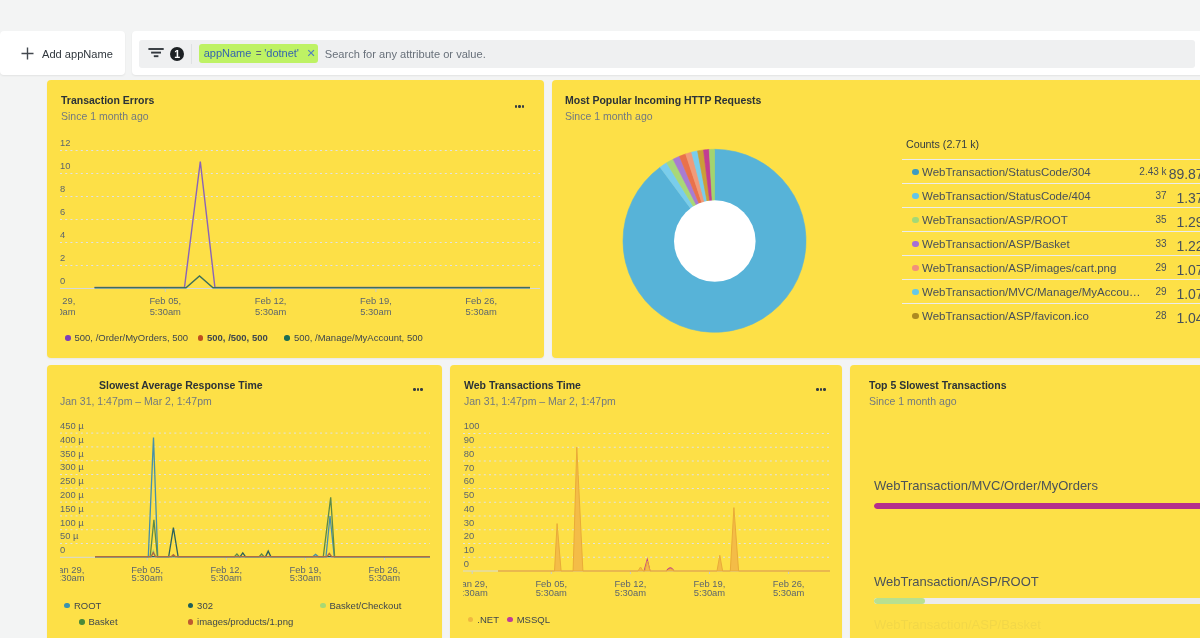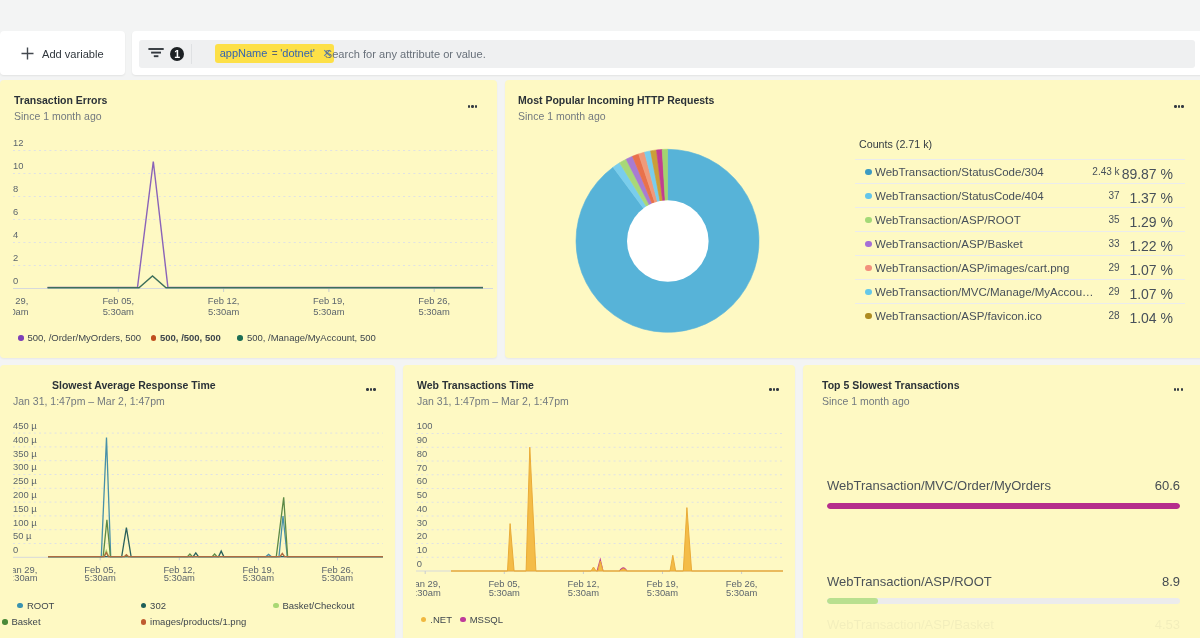--- a/index.html
+++ b/index.html
@@ -1,20 +1,20 @@
 <!DOCTYPE html>
 <html><head>
 <meta charset="utf-8">
 <style>
   * { margin:0; padding:0; box-sizing:border-box; }
   html,body { width:1200px; height:638px; overflow:hidden; background:#f3f4f4;
     font-family:"Liberation Sans", sans-serif; }
   #page { position:relative; width:1200px; height:638px; }
   .abs { position:absolute; }
-  .card { position:absolute; background:#fef9c3; border-radius:4px; box-shadow:0 1px 2px rgba(0,0,0,0.05); }
+  .card { position:absolute; background:#fde047; border-radius:4px; box-shadow:0 1px 2px rgba(0,0,0,0.05);margin-left:47px; }
   .ctitle { position:absolute; font-size:10.5px; font-weight:bold; color:#2b3238; white-space:nowrap; }
   .csub { position:absolute; font-size:10.5px; color:#72797f; white-space:nowrap; }
   .dots { position:absolute; width:16px; height:4px; }
   .dots span { position:absolute; top:1px; width:2.4px; height:2.4px; border-radius:50%; background:#353c43; }
   .dots span:nth-child(1){left:0;} .dots span:nth-child(2){left:3.5px;} .dots span:nth-child(3){left:7px;}
   .leg { position:absolute; font-size:9.5px; color:#3e464d; white-space:nowrap; line-height:10px; }
   .leg i { display:inline-block; width:5.5px; height:5.5px; border-radius:50%; margin-right:4px; position:relative; top:-0.5px; }
   .tbl { position:absolute; width:330px; border-top:1px solid #ebeced; }
   .trow { position:relative; height:24px; border-bottom:1px solid #ebeced; }
   .trow:last-child { border-bottom:none; }
@@ -32,32 +32,32 @@
 <body>
 <div id="page">
 
 
   <div class="abs" style="left:0;top:24.5px;width:1200px;height:613.5px;background:#f3f4f4;"></div>
 
   <div class="abs" style="left:0;top:30.5px;width:124.8px;height:44.5px;background:#fff;border-radius:4px;box-shadow:0 1px 2px rgba(0,0,0,0.07);">
     <svg class="abs" style="left:20.6px;top:16.5px;" width="13" height="13" viewBox="0 0 13 13">
       <path d="M6.5 0.5 V12.5 M0.5 6.5 H12.5" stroke="#43494f" stroke-width="1.4" fill="none"></path>
     </svg>
-    <div class="abs" style="left:42px;top:17.2px;font-size:11.1px;color:#30373d;">Add variable</div>
+    <div class="abs" style="left:42px;top:17.2px;font-size:11.1px;color:#30373d;">Add appName</div>
   </div>
   <div class="abs" style="left:131.8px;top:30.5px;width:1072.2px;height:44.5px;background:#fff;border-radius:4px;box-shadow:0 1px 2px rgba(0,0,0,0.07);">
     <div class="abs" style="left:7.5px;top:9px;width:1056px;height:28.2px;background:#eff0f1;border-radius:3px;">
       <svg class="abs" style="left:8.8px;top:8.3px;" width="16" height="12" viewBox="0 0 16 12">
         <path d="M0.4 1 H15.7" stroke="#32383e" stroke-width="1.9"></path>
         <path d="M3.1 4.6 H13" stroke="#32383e" stroke-width="1.9"></path>
         <path d="M5.8 8.2 H10.4" stroke="#32383e" stroke-width="1.9"></path>
       </svg>
       <div class="abs" style="left:30.8px;top:7.4px;width:14.2px;height:14.2px;border-radius:50%;background:#1d2124;color:#fff;font-size:10.5px;font-weight:bold;text-align:center;line-height:14.2px;">1</div>
       <div class="abs" style="left:52.2px;top:4px;width:1px;height:20.5px;background:#dfe1e3;"></div>
-      <div class="abs" style="left:59.9px;top:4.1px;width:119px;height:19.2px;background:#fde047;border-radius:3px;margin-left:16px;">
+      <div class="abs" style="left:59.9px;top:4.1px;width:119px;height:19.2px;background:#bef264;border-radius:3px;">
         <span class="abs" style="left:4.5px;top:3.2px;font-size:11px;color:#3564ae;">appName</span>
         <span class="abs" style="left:56.5px;top:4.3px;font-size:10px;color:#5a6470;">=</span>
         <span class="abs" style="left:65px;top:3.2px;font-size:11px;color:#3564ae;">'dotnet'</span>
         <span class="abs" style="left:107.3px;top:3.4px;font-size:11px;color:#4f7dc0;">✕</span>
       </div>
       <div class="abs" style="left:185.5px;top:8px;font-size:11.1px;color:#68707a;">Search for any attribute or value.</div>
     </div>
   </div>
 
   <div class="card" id="cardA" style="left:0;top:80px;width:497px;height:278px;">
@@ -244,21 +244,21 @@
       </g>
       <path d="M48,145.6 H101.3 L106.5,26.6 L110.7,145.6 H266 L268.6,143.4 L271.2,145.6 H279 L283,105 L287.3,145.6 H383" fill="none" stroke="#4790a8" stroke-width="1.3"></path>
       <path d="M48,145.6 H121.7 L126.4,116.6 L131.1,145.6 H193.2 L195.8,141.8 L198.4,145.6 H218.6 L221.2,140.1 L223.8,145.6 H383" fill="none" stroke="#2a615b" stroke-width="1.3"></path>
       <path d="M48,145.6 H103.2 L106.9,108.9 L110.4,145.6 H187.5 L189.9,143 L192.3,145.6 H212.2 L214.6,143 L217,145.6 H276.3 L283.7,86.3 L287.6,145.6 H383" fill="none" stroke="#5c8a47" stroke-width="1.3"></path>
       <path d="M104,145.6 L106.3,139.5 L108.6,145.6" fill="none" stroke="#a9d873" stroke-width="1.3"></path>
       <path d="M48,145.6 H104.2 L106.3,141.5 L108.4,145.6 H124.5 L126.4,143.8 L128.3,145.6 H280 L282.3,142.5 L284.6,145.6 H383" fill="none" stroke="#ae6b40" stroke-width="1.4"></path>
     </svg>
     <div class="leg" style="left:17.4px;top:235.8px;"><i style="background:#3a93af;"></i>ROOT</div>
     <div class="leg" style="left:140.6px;top:235.8px;"><i style="background:#1e5f58;"></i>302</div>
     <div class="leg" style="left:273px;top:235.8px;"><i style="background:#a9d873;"></i>Basket/Checkout</div>
-    <div class="leg" style="left:2px;top:252.1px;"><i style="background:#4a8a39;"></i>Basket</div>
+    <div class="leg" style="left:32px;top:252.1px;"><i style="background:#4a8a39;"></i>Basket</div>
     <div class="leg" style="left:140.6px;top:252.1px;"><i style="background:#bf5b30;"></i>images/products/1.png</div>
   </div>
 
   <div class="card" id="cardD" style="left:403px;top:365px;width:392px;height:286px;">
     <div class="ctitle" style="left:14px;top:14px;">Web Transactions Time</div>
     <div class="csub" style="left:14px;top:30px;">Jan 31, 1:47pm – Mar 2, 1:47pm</div>
     <div class="dots" style="left:366.3px;top:22.2px;">
         <span></span>
         <span></span>
         <span></span>

